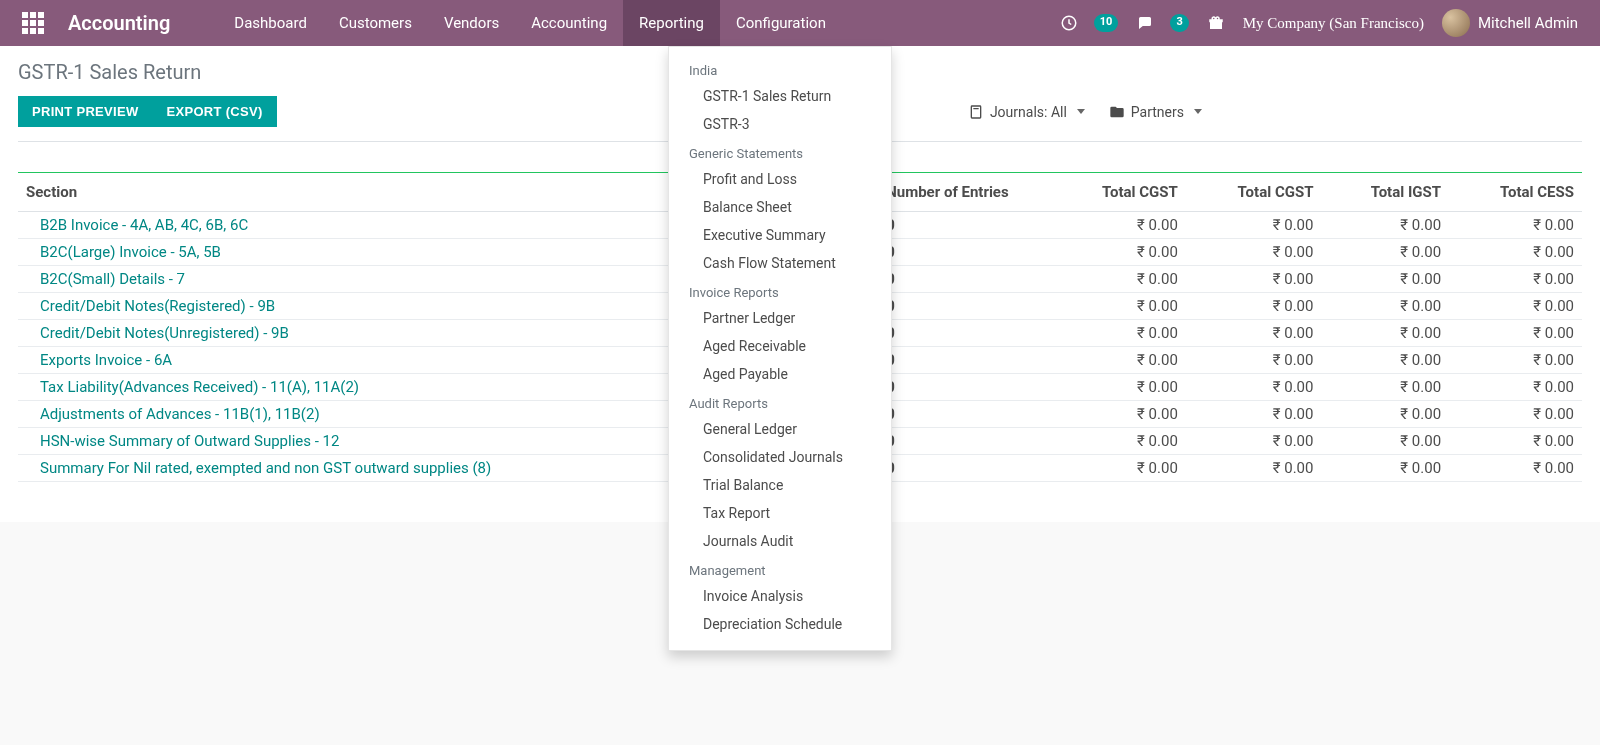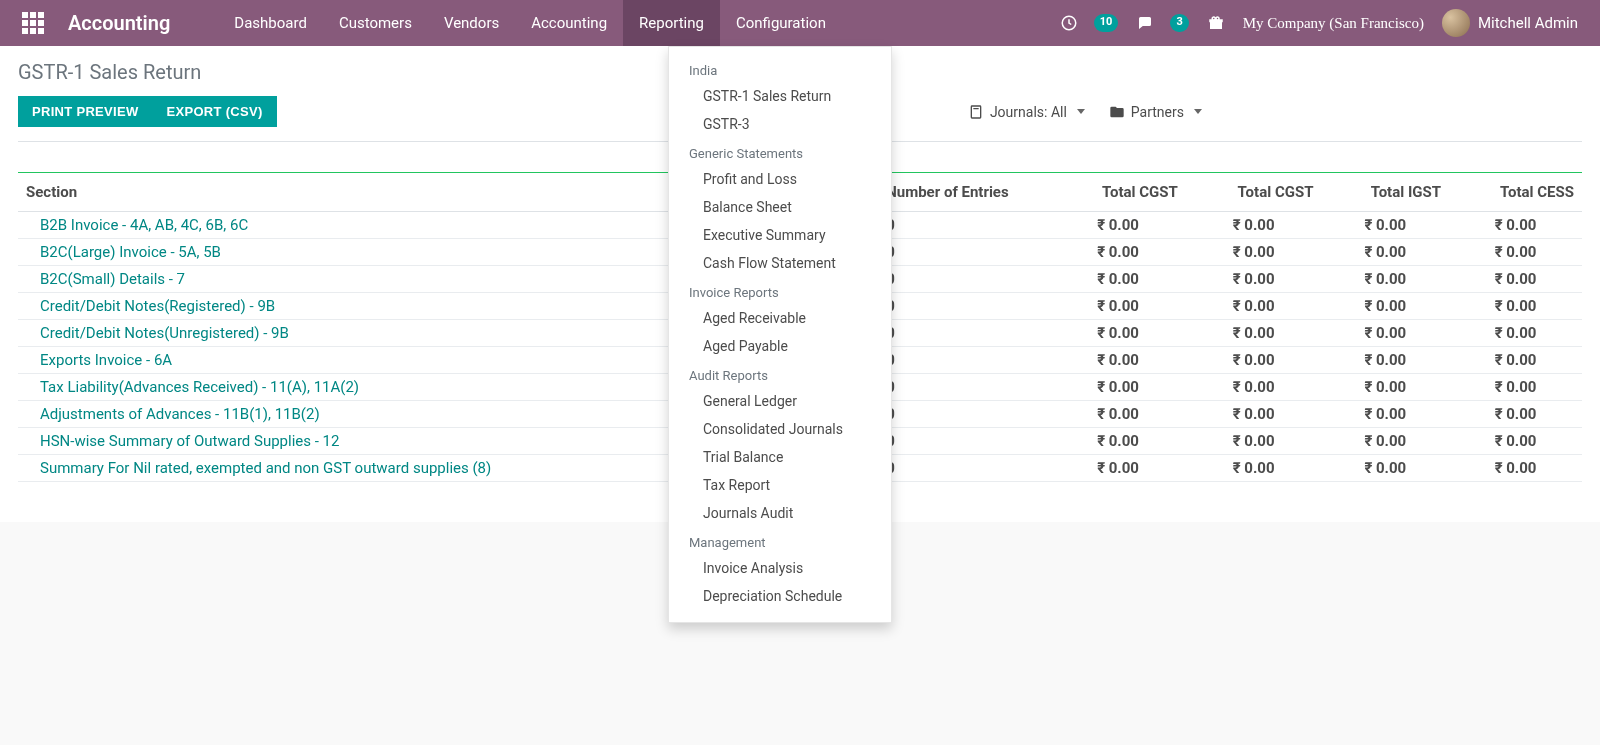--- a/index.html
+++ b/index.html
@@ -33,21 +33,21 @@
   .filter { display: flex; align-items: center; gap: 6px; color: #4c4c4c; cursor: pointer; font-size: 14px; }
   .caret-down { width: 0; height: 0; border-left: 4px solid transparent; border-right: 4px solid transparent; border-top: 5px solid #666; margin-left: 4px; }
   
   .table-wrap { padding: 10px 18px 40px; background: #fff; }
   table { width: 100%; border-collapse: collapse; }
   th { text-align: left; font-weight: 700; color: #4c4c4c; padding: 10px 8px 10px; border-top: 1px solid #22c55e; border-bottom: 1px solid #dee2e6; font-size: 15px; }
   th.num, td.num { text-align: right; }
   td { padding: 4px 8px; border-bottom: 1px solid #e9ecef; font-size: 15px; }
   td.section-link { color: #008784; font-weight: 400; cursor: pointer; padding-left: 22px; }
   td.entries { font-weight: 700; }
-  td.amount { font-weight: 700; text-align: center; }
+  td.amount { font-weight: 400; }
   .hr-sep { border: none; border-top: 1px solid #dee2e6; margin-top: 14px; }
   
   .icon { display: inline-flex; }
   svg { display: block; }
 </style>
 </head>
 <body>
 
 <div class="topbar">
   <div class="apps-icon">
@@ -105,20 +105,21 @@
 <div class="dropdown" id="reporting-dropdown">
     <div class="dd-header">India</div>
     <div class="dd-item">GSTR-1 Sales Return</div>
     <div class="dd-item">GSTR-3</div>
     <div class="dd-header">Generic Statements</div>
     <div class="dd-item">Profit and Loss</div>
     <div class="dd-item">Balance Sheet</div>
     <div class="dd-item">Executive Summary</div>
     <div class="dd-item">Cash Flow Statement</div>
     <div class="dd-header">Invoice Reports</div>
+    <div class="dd-item">Partner Ledger</div>
     <div class="dd-item">Aged Receivable</div>
     <div class="dd-item">Aged Payable</div>
     <div class="dd-header">Audit Reports</div>
     <div class="dd-item">General Ledger</div>
     <div class="dd-item">Consolidated Journals</div>
     <div class="dd-item">Trial Balance</div>
     <div class="dd-item">Tax Report</div>
     <div class="dd-item">Journals Audit</div>
     <div class="dd-header">Management</div>
     <div class="dd-item">Invoice Analysis</div>

